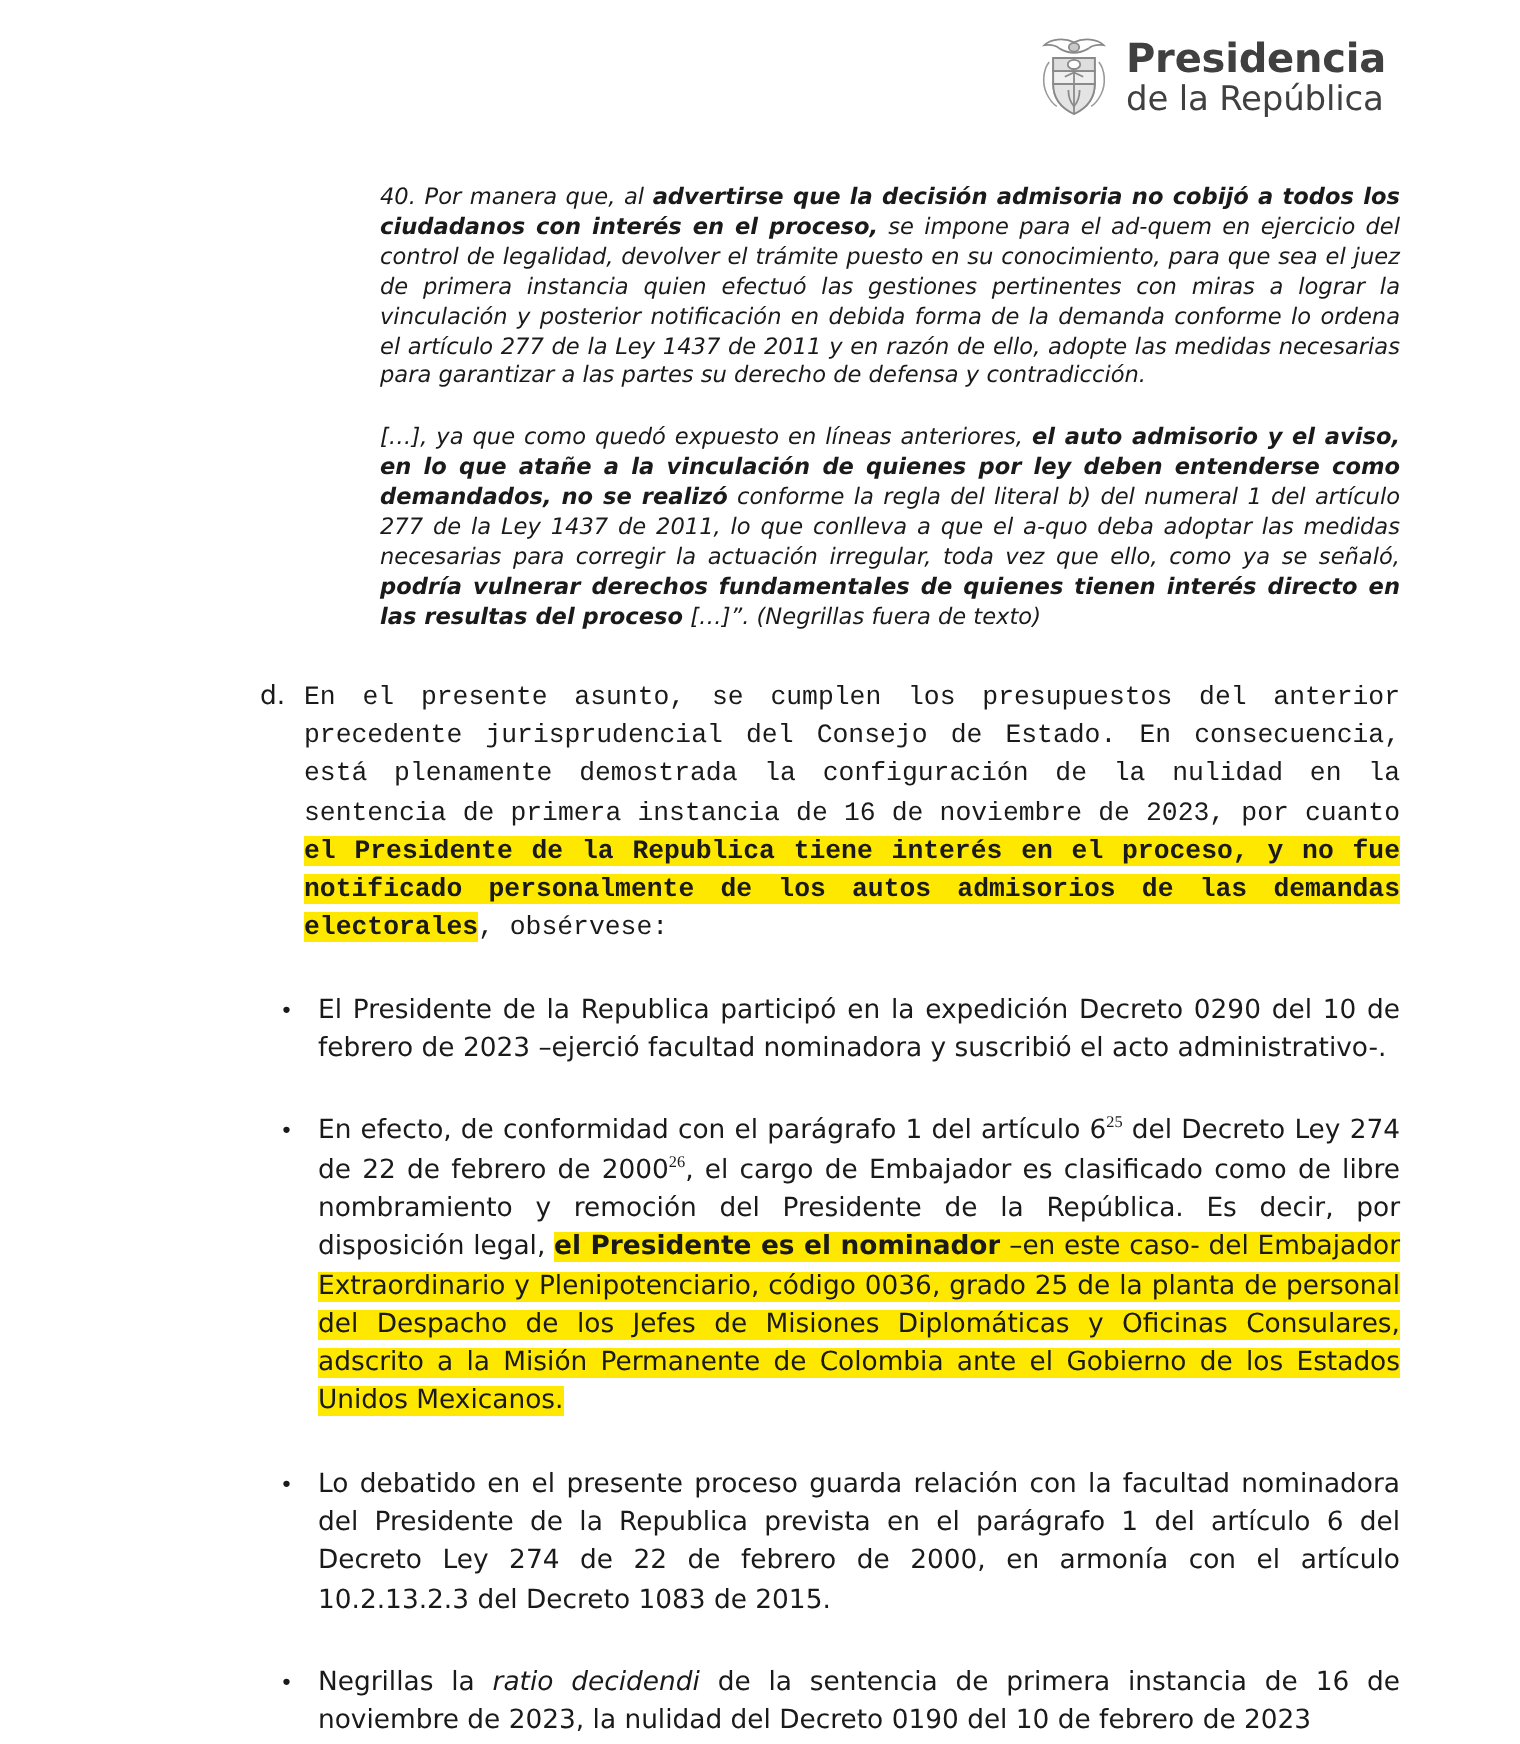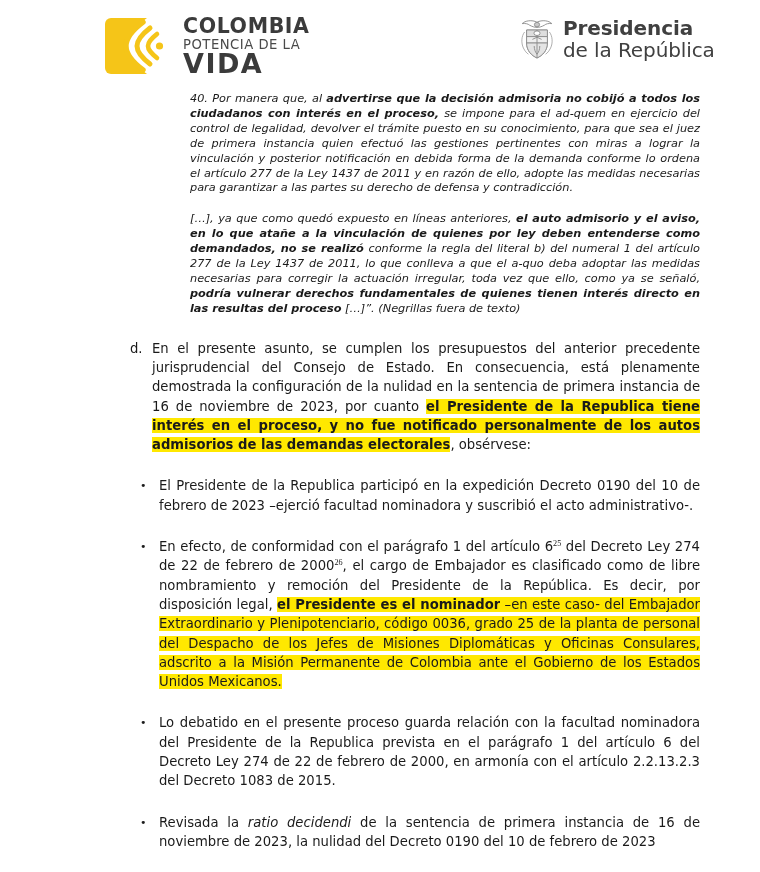--- a/index.html
+++ b/index.html
@@ -75,21 +75,21 @@
     line-height: 1.08;
     color: #404040;
   }
   .wm-presidencia {
     font-size: 20px;
     font-weight: bold;
     display: block;
     letter-spacing: -0.1px;
   }
   .wm-republica {
-    font-size: 20px;
+    font-size: 17px;
     display: block;
     letter-spacing: -0.1px;
   }
 
   
   .doc {
     position: relative;
   }
 
   .quote-block {
@@ -109,20 +109,21 @@
     font-size: 13.2px;
     line-height: 19.3px;
   }
   .para-d .marker {
     flex: 0 0 auto;
     width: 22px;
   }
   .para-d .body {
     flex: 1 1 auto;
     text-align: justify;
+    font-family: Liberation Mono, monospace;
   }
 
   ul.bullets {
     list-style: none;
     margin: 0;
     padding: 0;
   }
   ul.bullets > li {
     display: flex;
     margin: 22px 60px 0 140px;
@@ -153,37 +154,20 @@
     vertical-align: super;
     line-height: 0;
     font-family: Liberation Serif, serif;
   }
 </style>
 </head>
 <body>
 
 <div class="header">
 
-  <div class="logo-colombia">
-    <span class="mark">
-      <svg viewBox="0 0 72 60" width="72" height="60" aria-hidden="true">
-        <path d="M8 2 H64 V58 H8 A6 6 0 0 1 2 52 V8 A6 6 0 0 1 8 2 Z" fill="#f5c518"></path>
-        <path d="M44 2 C30 12 24 20 24 30 C24 40 30 48 44 58 L68 58 L68 2 Z" fill="#ffffff"></path>
-        <path d="M40 6 C28 15 23 22 23 30 C23 38 28 45 40 54" fill="none" stroke="#f5c518" stroke-width="5.4" stroke-linecap="round"></path>
-        <path d="M47 12 C38 19 34 24 34 30 C34 36 38 41 47 48" fill="none" stroke="#f5c518" stroke-width="5" stroke-linecap="round"></path>
-        <path d="M54 18 C48 23 45 26 45 30 C45 34 48 37 54 42" fill="none" stroke="#f5c518" stroke-width="4.6" stroke-linecap="round"></path>
-        <circle cx="56.5" cy="30" r="3.6" fill="#f5c518"></circle>
-      </svg>
-    </span>
-    <span class="wordmark">
-      <span class="wm-colombia">COLOMBIA</span>
-      <span class="wm-potencia">POTENCIA DE LA</span>
-      <span class="wm-vida">VIDA</span>
-    </span>
-  </div>
 
   <div class="logo-presidencia">
     <span class="shield">
       <svg viewBox="0 0 38 42" width="38" height="42" aria-hidden="true">
         <g fill="none" stroke="#8a8a8a" stroke-width="0.9">
           <path d="M19 3.2 C14 0.6 7 1.6 4.2 4.6 C7.6 4.2 10 4.8 11.6 6.2"></path>
           <path d="M19 3.2 C24 0.6 31 1.6 33.8 4.6 C30.4 4.2 28 4.8 26.4 6.2"></path>
           <path d="M11.6 6.2 C14.2 7.6 16.6 8.4 19 8.4 C21.4 8.4 23.8 7.6 26.4 6.2"></path>
           <ellipse cx="19" cy="5.6" rx="2.6" ry="2.2" fill="#c9c9c9"></ellipse>
           <path d="M8.6 11 H29.4 V24 C29.4 31.6 24.6 36.4 19 39 C13.4 36.4 8.6 31.6 8.6 24 Z" fill="#f4f4f4"></path>
@@ -220,33 +204,33 @@
 
   <div class="para-d">
     <span class="marker">d.</span>
     <span class="body"><span>En el presente asunto, se cumplen los presupuestos del anterior precedente jurisprudencial del Consejo de Estado. En consecuencia, está plenamente demostrada la configuración de la nulidad en la sentencia de primera instancia de 16 de noviembre de 2023, por cuanto </span><mark><b>el Presidente de la Republica tiene interés en el proceso, y no fue notificado personalmente de los autos admisorios de las demandas electorales</b></mark><span>, obsérvese:</span></span>
   </div>
 
   <ul class="bullets">
 
     <li>
       <span class="bullet">•</span>
-      <span class="body"><span>El Presidente de la Republica participó en la expedición Decreto 0190 del 10 de febrero de 2023 –ejerció facultad nominadora y suscribió el acto administrativo-.</span></span>
+      <span class="body"><span>El Presidente de la Republica participó en la expedición Decreto 0290 del 10 de febrero de 2023 –ejerció facultad nominadora y suscribió el acto administrativo-.</span></span>
     </li>
 
     <li>
       <span class="bullet">•</span>
       <span class="body"><span>En efecto, de conformidad con el parágrafo 1 del artículo 6</span><sup>25</sup><span> del Decreto Ley 274 de 22 de febrero de 2000</span><sup>26</sup><span>, el cargo de Embajador es clasificado como de libre nombramiento y remoción del Presidente de la República. Es decir, por disposición legal, </span><mark><b>el Presidente es el nominador</b></mark><mark> –en este caso- del Embajador Extraordinario y Plenipotenciario, código 0036, grado 25 de la planta de personal del Despacho de los Jefes de Misiones Diplomáticas y Oficinas Consulares, adscrito a la Misión Permanente de Colombia ante el Gobierno de los Estados Unidos Mexicanos.</mark></span>
     </li>
 
     <li>
       <span class="bullet">•</span>
-      <span class="body"><span>Lo debatido en el presente proceso guarda relación con la facultad nominadora del Presidente de la Republica prevista en el parágrafo 1 del artículo 6 del Decreto Ley 274 de 22 de febrero de 2000, en armonía con el artículo 2.2.13.2.3 del Decreto 1083 de 2015.</span></span>
-    </li>
-
-    <li>
-      <span class="bullet">•</span>
-      <span class="body"><span>Revisada la </span><i>ratio decidendi</i><span> de la sentencia de primera instancia de 16 de noviembre de 2023, la nulidad del Decreto 0190 del 10 de febrero de 2023</span></span>
+      <span class="body"><span>Lo debatido en el presente proceso guarda relación con la facultad nominadora del Presidente de la Republica prevista en el parágrafo 1 del artículo 6 del Decreto Ley 274 de 22 de febrero de 2000, en armonía con el artículo 10.2.13.2.3 del Decreto 1083 de 2015.</span></span>
+    </li>
+
+    <li>
+      <span class="bullet">•</span>
+      <span class="body"><span>Negrillas la </span><i>ratio decidendi</i><span> de la sentencia de primera instancia de 16 de noviembre de 2023, la nulidad del Decreto 0190 del 10 de febrero de 2023</span></span>
     </li>
 
   </ul>
 
 </div>
 
 </body></html>

